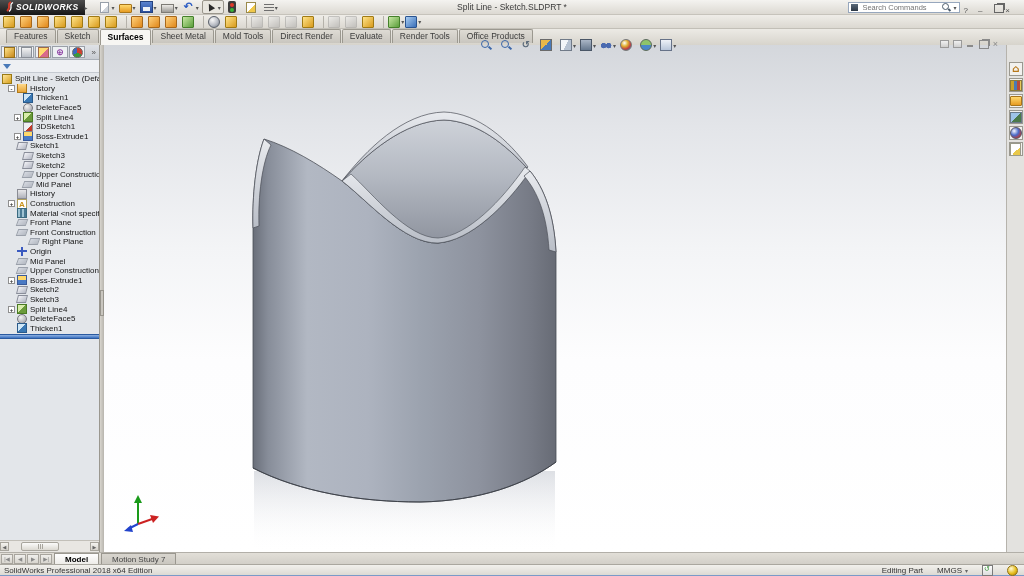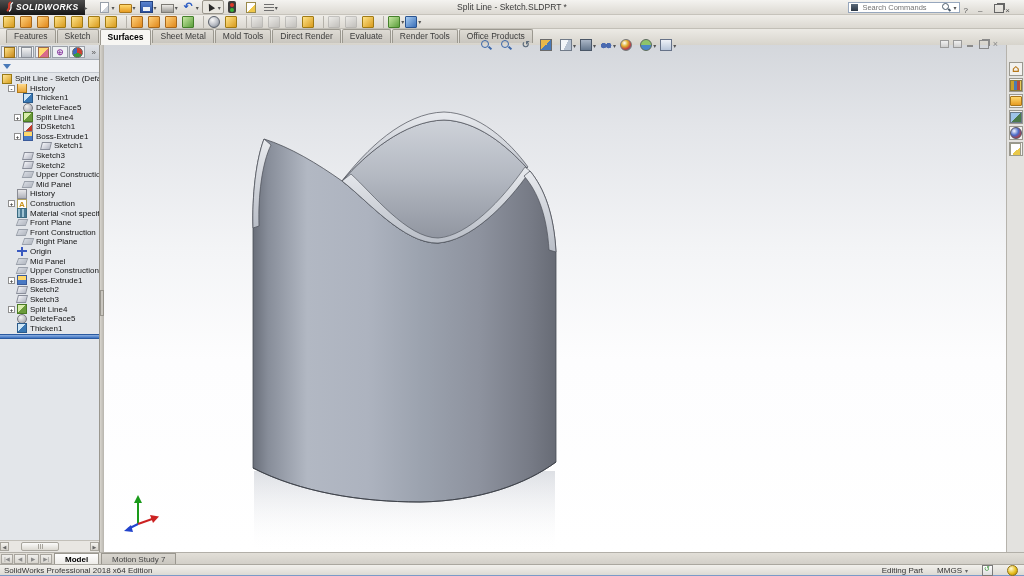--- a/index.html
+++ b/index.html
@@ -449,21 +449,21 @@
           <span class="tic i-sk3d"></span>
           <span>3DSketch1</span>
         </div>
 
         <div class="trow" style="padding-left: 14px;">
           <span class="exp">+</span>
           <span class="tic i-extrude"></span>
           <span>Boss-Extrude1</span>
         </div>
 
-        <div class="trow" style="padding-left: 32px; text-align: right;">
+        <div class="trow" style="padding-left: 8px; text-align: right;">
           <span class="exp" style="visibility: hidden;"></span>
           <span class="tic i-sketch"></span>
           <span>Sketch1</span>
         </div>
 
         <div class="trow" style="padding-left: 14px;">
           <span class="exp" style="visibility: hidden;"></span>
           <span class="tic i-sketch"></span>
           <span>Sketch3</span>
         </div>
@@ -509,21 +509,21 @@
           <span class="tic i-plane"></span>
           <span>Front Plane</span>
         </div>
 
         <div class="trow" style="padding-left: 8px;">
           <span class="exp" style="visibility: hidden;"></span>
           <span class="tic i-plane"></span>
           <span>Front Construction</span>
         </div>
 
-        <div class="trow" style="padding-left: 14px;">
+        <div class="trow" style="padding-left: 20px;">
           <span class="exp" style="visibility: hidden;"></span>
           <span class="tic i-plane"></span>
           <span>Right Plane</span>
         </div>
 
         <div class="trow" style="padding-left: 8px;">
           <span class="exp" style="visibility: hidden;"></span>
           <span class="tic i-origin"></span>
           <span>Origin</span>
         </div>

